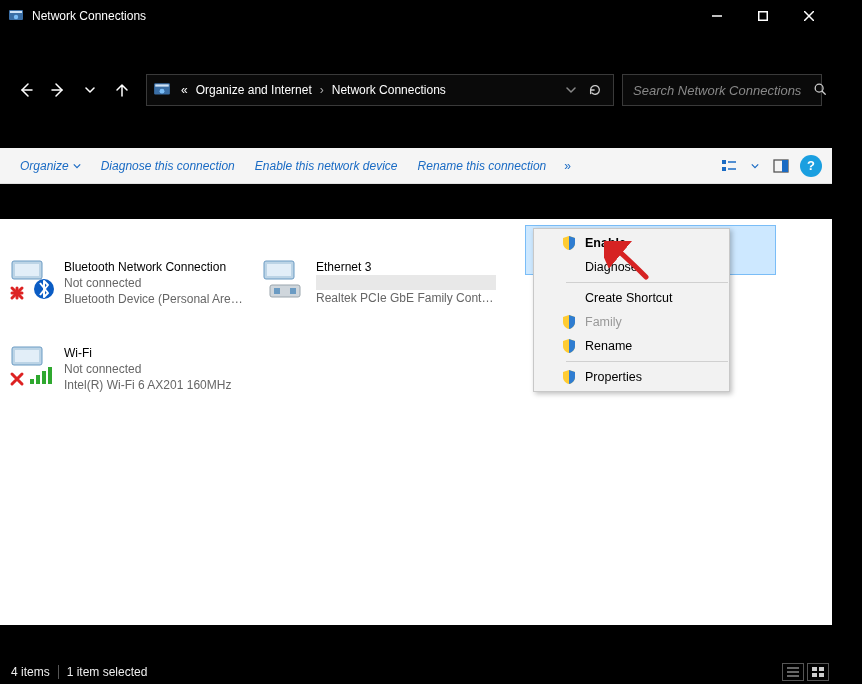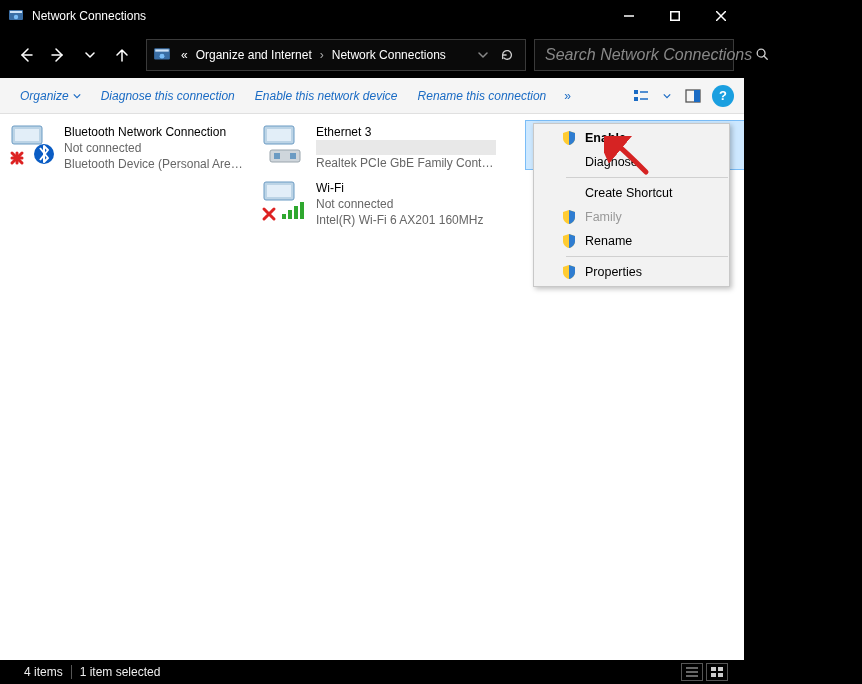--- a/index.html
+++ b/index.html
@@ -1,52 +1,52 @@
 <!DOCTYPE html>
 <html><head>
 <meta charset="utf-8">
 <style>
   * { box-sizing: border-box; font-family: "Segoe UI", Tahoma, sans-serif; }
   html,body { margin:0; padding:0; width:862px; height:684px; background:#000; overflow:hidden; }
-  .window { width:744px; height:684px; background:#000; display:flex; flex-direction:column; }
+  .window { width:832px; height:684px; background:#000; display:flex; flex-direction:column;gap:35px; }
 
   
   .titlebar { height:32px; background:#000; display:flex; align-items:center; padding:0 0 0 8px; color:#fff; font-size:12px; }
   .titlebar .title-icon { width:16px; height:16px; margin-right:8px; }
   .titlebar .title-text { flex:0 0 auto; }
   .titlebar .spacer { flex:1; }
   .titlebar .win-btn { width:46px; height:32px; display:flex; align-items:center; justify-content:center; color:#fff; }
 
   
   .navbar { height:46px; background:#000; display:flex; align-items:center; padding:0 10px; gap:0; }
   .nav-btn { width:32px; height:32px; display:flex; align-items:center; justify-content:center; color:#fff; }
   .addr-box { flex:1; height:32px; border:1px solid #3a3a3a; background:#0a0a0a; display:flex; align-items:center; margin:0 8px; padding:0 6px; color:#fff; font-size:12px; }
   .addr-box .addr-icon { width:18px; height:18px; margin-right:6px; }
   .addr-box .crumb { color:#fff; padding:0 4px; }
   .addr-box .sep { color:#aaa; padding:0 4px; }
   .addr-box .addr-spacer { flex:1; }
   .addr-box .addr-act { width:24px; height:24px; display:flex; align-items:center; justify-content:center; color:#ccc; }
   .search-box { width:200px; height:32px; border:1px solid #3a3a3a; background:#0a0a0a; display:flex; align-items:center; padding:0 8px; }
-  .search-box input { flex:1; background:transparent; border:none; outline:none; color:#fef9c3; font-size:16px; font-style:italic; }
+  .search-box input { flex:1; background:transparent; border:none; outline:none; color:#fef9c3; font-size:13px; font-style:italic; }
   .search-box input::placeholder { color:#888; font-style:italic; }
   .search-box .search-icon { width:16px; height:16px; color:#ccc; }
 
   
   .cmdbar { height:36px; background:#f5f5f5; border-bottom:1px solid #e0e0e0; display:flex; align-items:center; padding:0 10px; font-size:12px; }
   .cmdbar .cmd { color:#1a6bc4; padding:4px 10px; display:flex; align-items:center; gap:4px;font-style:italic; }
   .cmdbar .overflow { color:#1a6bc4; padding:4px 8px; }
   .cmdbar .spacer { flex:1; }
   .cmdbar .view-btn { width:26px; height:26px; display:flex; align-items:center; justify-content:center; color:#555; }
   .cmdbar .view-btn.blue { color:#1a6bc4; }
   .cmdbar .help { width:22px; height:22px; border-radius:50%; background:#1a9fe0; color:#fff; display:flex; align-items:center; justify-content:center; font-size:13px; font-weight:bold; margin-left:6px; }
 
   
   .content { flex:1; background:#fff; position:relative; overflow:hidden; }
   .conn-grid { display:flex; flex-wrap:wrap; padding:6px 0 0 0; align-content:flex-start; }
-  .conn-item { width:252px; display:flex; padding:4px 8px; gap:8px; }
+  .conn-item { width:252px; display:flex; padding:4px 8px; gap:8px;margin-top:30px; }
   .conn-icon { width:48px; height:42px; flex-shrink:0; position:relative; }
   .conn-text { flex:1; min-width:0; font-size:12px; line-height:16px; color:#000; }
   .conn-name { white-space:nowrap; overflow:hidden; text-overflow:ellipsis; }
   .conn-status { color:#666; white-space:nowrap; overflow:hidden; text-overflow:ellipsis; }
   .conn-desc { color:#666; white-space:nowrap; overflow:hidden; text-overflow:ellipsis; }
 
   .conn-selected { position:absolute; left:525px; top:6px; width:251px; height:50px; background:#cde8ff; border:1px solid #7abdf7; display:flex; align-items:center; padding:4px 8px; gap:8px; }
   .conn-selected .conn-text { white-space:nowrap; overflow:hidden; text-overflow:ellipsis; color:#000; font-size:12px; }
 
   
@@ -55,21 +55,21 @@
   .ctxmenu .mitem.disabled { color:#999; }
   .ctxmenu .mitem.bold { font-weight:600; }
   .ctxmenu .sep { height:1px; background:#d0d0d0; margin:3px 1px 3px 32px; }
   .ctxmenu .shield { width:16px; height:16px; flex-shrink:0; }
   .ctxmenu .noicon { width:16px; height:16px; flex-shrink:0; }
 
   
   .arrow-annot { position:absolute; left:604px; top:22px; pointer-events:none; z-index:20; }
 
   
-  .statusbar { height:24px; background:#000; color:#eee; font-size:12px; display:flex; align-items:center; padding:0 16px; }
+  .statusbar { height:24px; background:#000; color:#eee; font-size:12px; display:flex; align-items:center; padding:0 3px; }
   .statusbar .stat { padding:0 8px; }
   .statusbar .divider { width:1px; height:14px; background:#555; }
   .statusbar .spacer { flex:1; }
   .statusbar .sbtn { width:22px; height:18px; border:1px solid #555; margin-left:3px; display:flex; align-items:center; justify-content:center; color:#ccc; }
 
   
   .ic-white { stroke:#fff; fill:none; stroke-width:1.5; }
   .ic-grey { stroke:#888; fill:none; stroke-width:1.5; }
 </style>
 </head>

